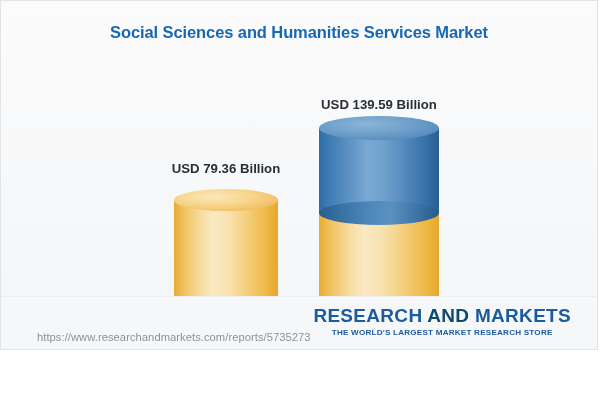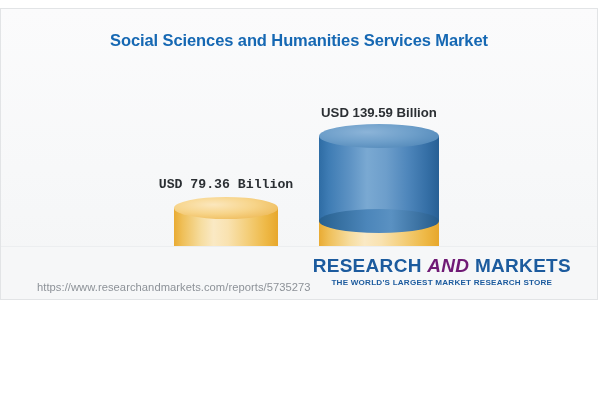--- a/index.html
+++ b/index.html
@@ -4,26 +4,25 @@
 <style>
   html,body{margin:0;padding:0;}
   body{
     width:600px;height:400px;
     background:#ffffff;
     font-family:"Liberation Sans", sans-serif;
     overflow:hidden;
   }
   .card{
     position:relative;
-    width:598px;height:292px;
+    width:598px;height:350px;
     box-sizing:border-box;
     border:1px solid #e2e4e6;
     background:linear-gradient(180deg,#fbfbfc 0%,#f7f8f9 55%,#f4f5f6 100%);
     overflow:hidden;
-    margin-top:8px;
   }
 
   
   .chart-title{
     position:absolute;left:0;right:0;top:22px;
     text-align:center;
     font-size:16.5px;font-weight:bold;
     color:#1668b3;
     letter-spacing:-0.1px;
     white-space:nowrap;
@@ -115,21 +114,21 @@
   .logo{
     position:absolute;right:26px;top:8px;
     text-align:right;
   }
   .logo-main{
     font-size:19px;font-weight:bold;
     letter-spacing:0.3px;
     color:#1c5b9e;
     white-space:nowrap;
   }
-  .logo-main .and{color:#701a75;font-style:italic;}
+  .logo-main .and{color:#0c4a6e;}
   .logo-tag{
     margin-top:1px;
     font-size:8.1px;font-weight:bold;
     letter-spacing:0.22px;
     color:#1c5b9e;
     white-space:nowrap;
     text-align:center;
   }
 </style>
 </head>
@@ -137,21 +136,21 @@
 
 <div class="card">
 
   <div class="chart-title">Social Sciences and Humanities Services Market</div>
 
 
   <div class="plot">
 
     <div class="bar-group" style="left:115px;top:0;">
 
-      <div class="value-label" style="left:0;top:168px;font-family:Liberation Mono, monospace;">USD 79.36 Billion</div>
+      <div class="value-label" style="left:0;top:160px;">USD 79.36 Billion</div>
 
       <div class="cyl" style="left:58px;top:199px;width:104px;height:109px;">
         <div class="shadow"></div>
         <div class="seg" style="top:0;bottom:0;">
           <div class="cap y-cap-bottom" style="bottom:-11px;"></div>
           <div class="body y-body"></div>
           <div class="cap y-cap-top" style="top:-11px;"></div>
         </div>
       </div>
 

